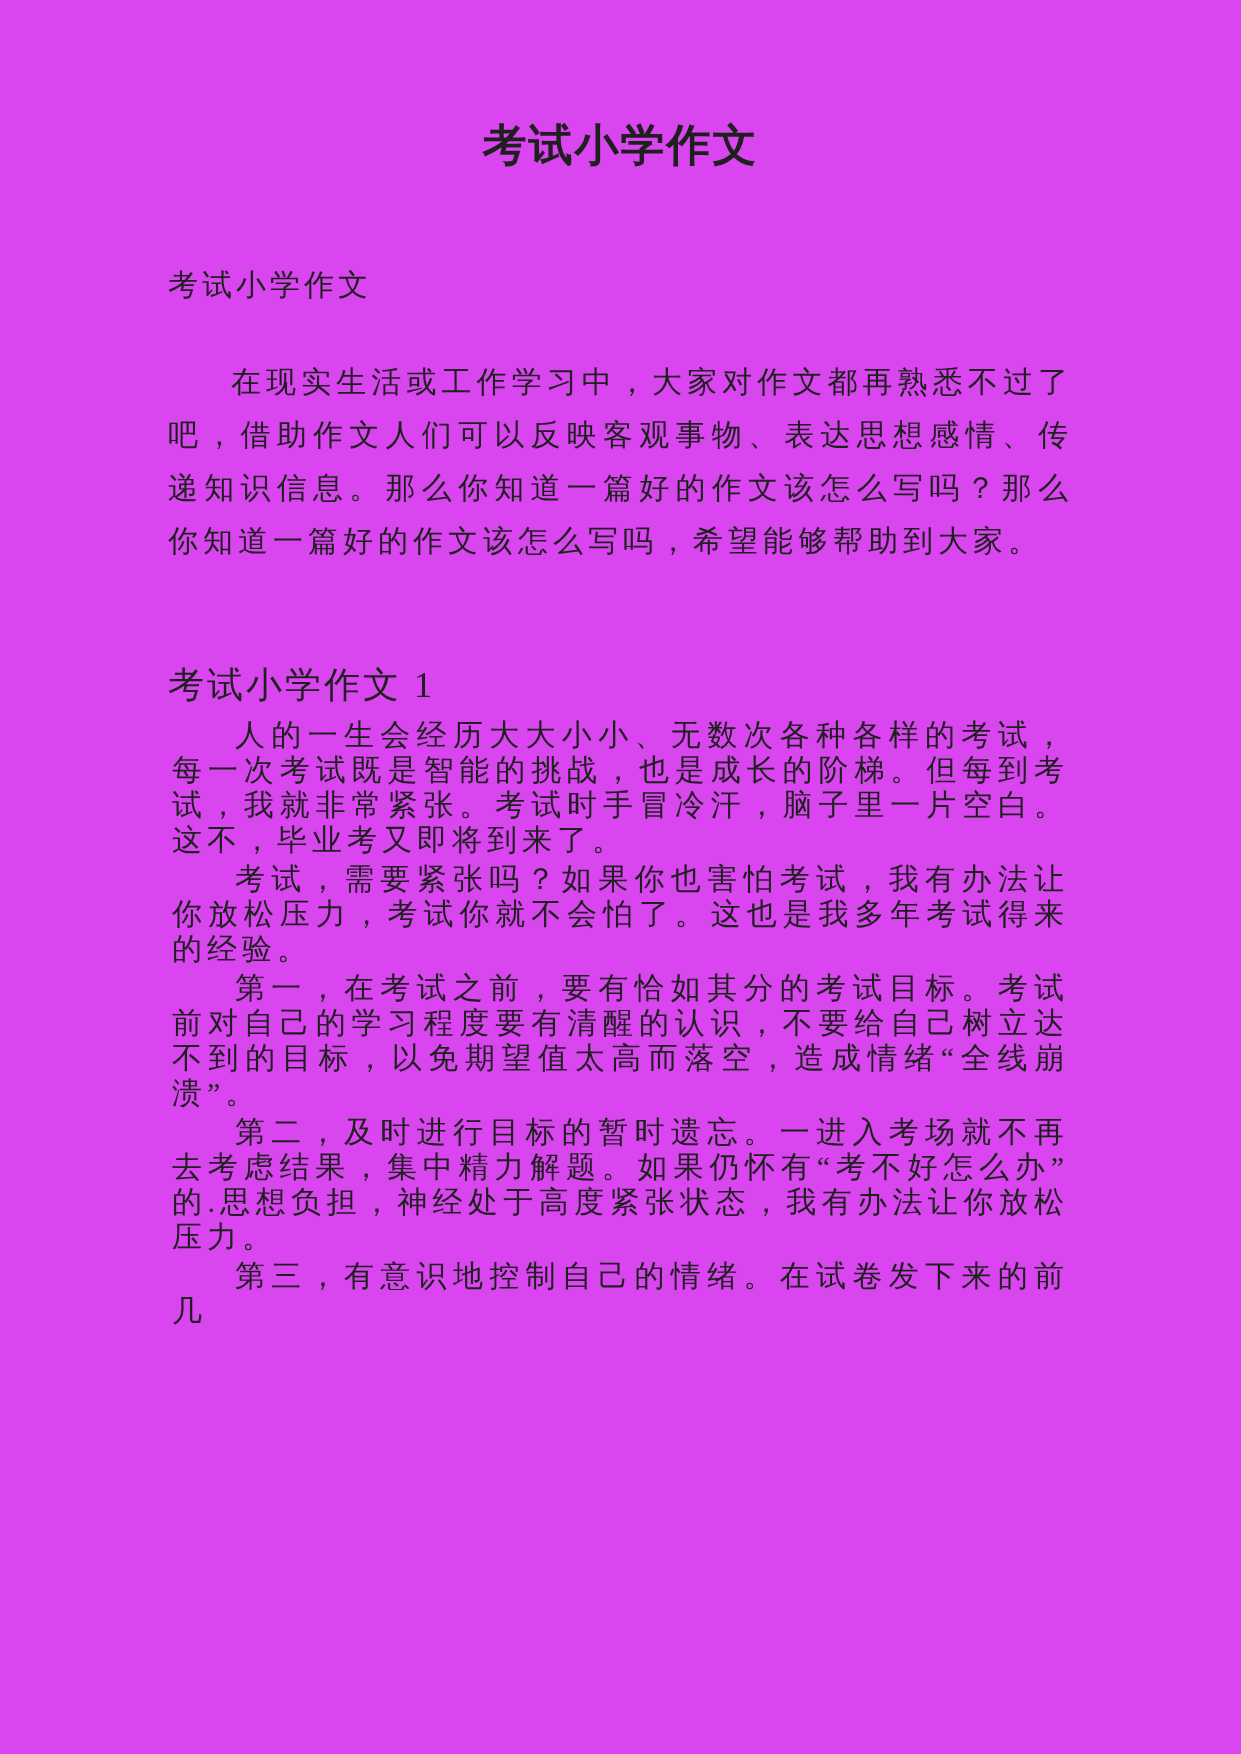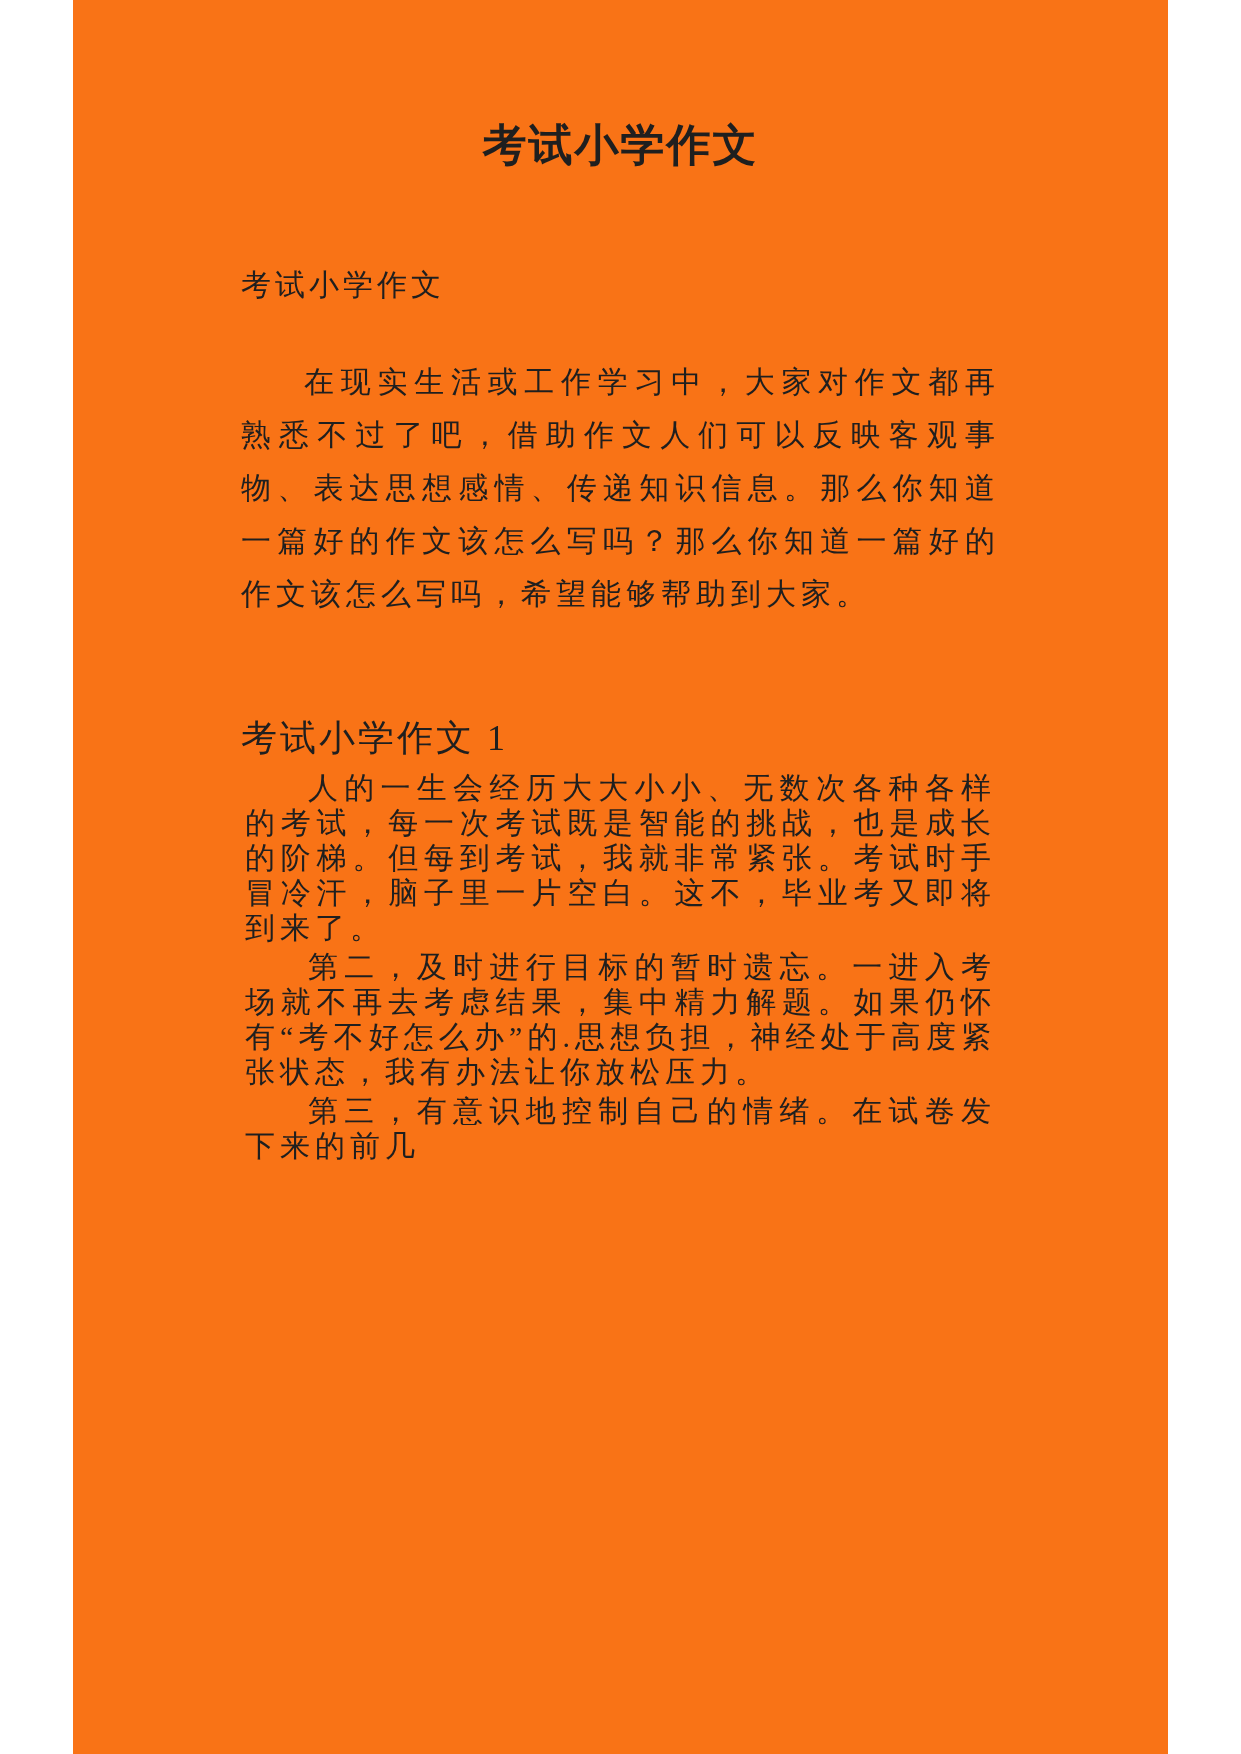--- a/index.html
+++ b/index.html
@@ -2,24 +2,24 @@
 <html lang="zh"><head>
 <meta charset="utf-8">
 <style>
   html, body {
     margin: 0;
     padding: 0;
     background: #ffffff;
   }
   .page {
     position: relative;
-    width: 1095px;
+    width: 1241px;
     height: 1754px;
     margin: 0 auto;
-    background: #f97316;
+    background: #d946ef;
     box-sizing: border-box;
     padding: 118px 168px 0 168px;
     overflow: hidden;
     font-family: "Liberation Serif", "DejaVu Serif", serif;
     color: #1f1f1f;
   }
   .doc-title {
     margin: 0;
     text-align: center;
     font-size: 44px;
@@ -68,16 +68,18 @@
   <h1 class="doc-title">考试小学作文</h1>
 
   <p class="doc-subtitle">考试小学作文</p>
 
   <p class="intro-paragraph">在现实生活或工作学习中，大家对作文都再熟悉不过了吧，借助作文人们可以反映客观事物、表达思想感情、传递知识信息。那么你知道一篇好的作文该怎么写吗？那么你知道一篇好的作文该怎么写吗，希望能够帮助到大家。</p>
 
   <p class="section-heading">考试小学作文 1</p>
 
   <div class="essay">
     <p class="essay-paragraph">人的一生会经历大大小小、无数次各种各样的考试，每一次考试既是智能的挑战，也是成长的阶梯。但每到考试，我就非常紧张。考试时手冒冷汗，脑子里一片空白。这不，毕业考又即将到来了。</p>
+    <p class="essay-paragraph">考试，需要紧张吗？如果你也害怕考试，我有办法让你放松压力，考试你就不会怕了。这也是我多年考试得来的经验。</p>
+    <p class="essay-paragraph">第一，在考试之前，要有恰如其分的考试目标。考试前对自己的学习程度要有清醒的认识，不要给自己树立达不到的目标，以免期望值太高而落空，造成情绪“全线崩溃”。</p>
     <p class="essay-paragraph">第二，及时进行目标的暂时遗忘。一进入考场就不再去考虑结果，集中精力解题。如果仍怀有“考不好怎么办”的.思想负担，神经处于高度紧张状态，我有办法让你放松压力。</p>
     <p class="essay-paragraph">第三，有意识地控制自己的情绪。在试卷发下来的前几</p>
   </div>
 </div>
 
 </body></html>

